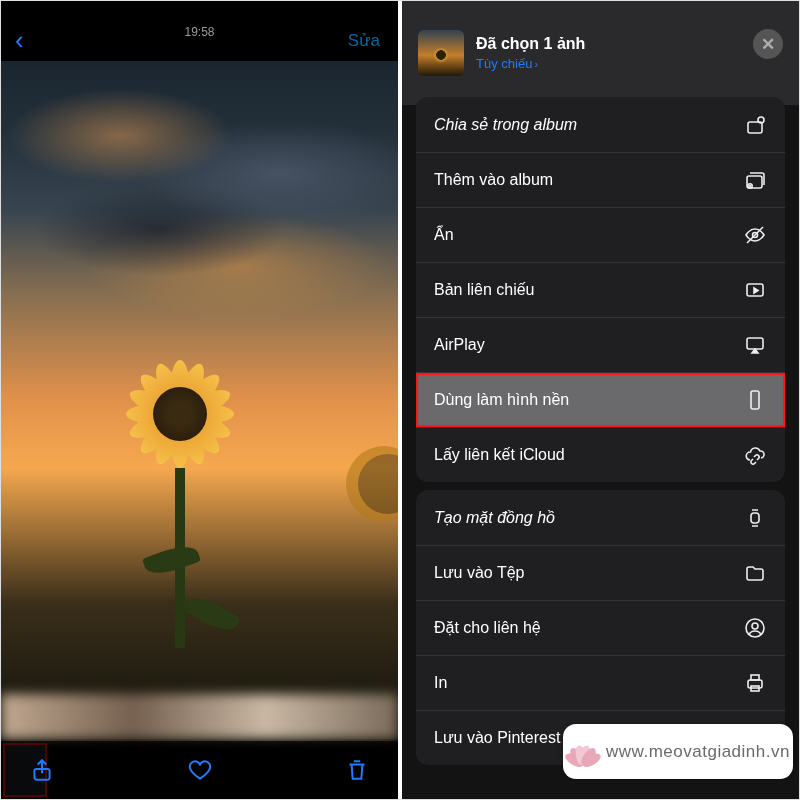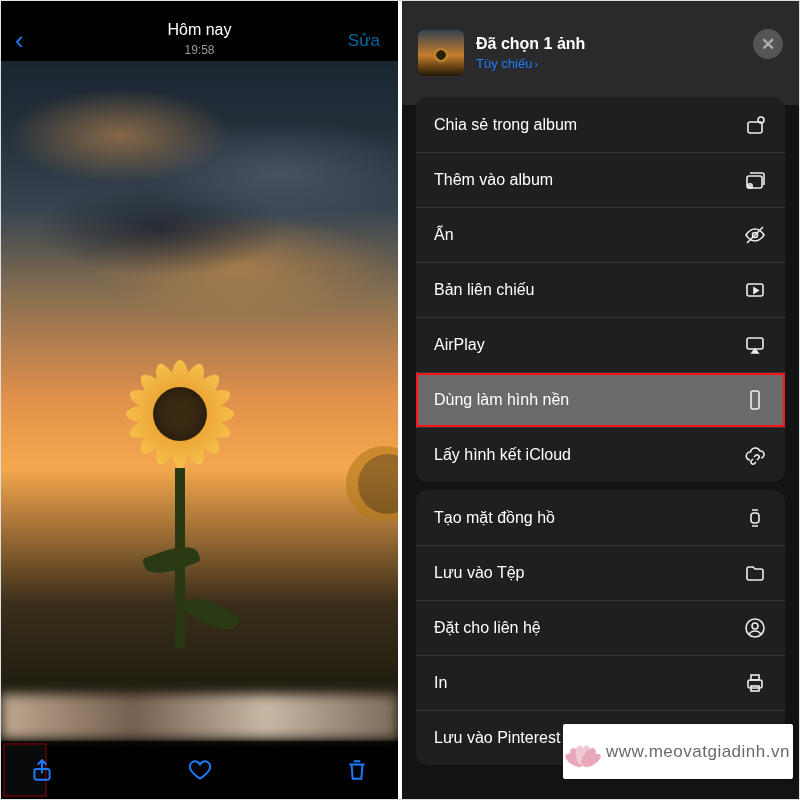--- a/index.html
+++ b/index.html
@@ -66,43 +66,42 @@
   .sel-text .line1 { color:#fff; font-size:16px; font-weight:600; }
   .sel-text .line2 { color:#1e7cff; font-size:13px; margin-top:3px; }
   .chev { font-size:11px; margin-left:2px;}
   .close-btn { position:absolute; right:16px; top:28px; width:30px; height:30px; border-radius:50%;
     background:#555; color:#aeaeae; display:flex; align-items:center; justify-content:center; font-size:17px; font-weight:bold; }
 
   .sheet-body { padding:0 10px 10px; overflow:auto; position:absolute; top:88px; bottom:0; left:0; right:0;}
   .group { background:#1f1f21; border-radius:12px; margin:8px 4px; overflow:hidden; }
   .row { display:flex; align-items:center; justify-content:space-between; padding:0 18px;
     height:55px; color:#fff; font-size:16px; border-top:0.5px solid #343436; cursor:pointer;}
-  .row:first-child { border-top:none; }
+  .row:first-child { border-top:none;font-style:italic; }
   .row svg { width:24px; height:24px; stroke:#ededed; fill:none; stroke-width:1.6; flex:none; }
   .row.highlight { background:#6a6a6d; position:relative; }
   .row.highlight:before { content:""; position:absolute; inset:0; border:2px solid #ff1515; pointer-events:none; }
 
   
   .watermark { position:absolute; right:6px; bottom:20px; width:230px; height:55px; background:#fff;
-    border-radius:2px; box-shadow:0 0 4px rgba(0,0,0,0.25); display:flex; align-items:center; justify-content:center; gap:6px;
+    border-radius:13px; box-shadow:0 0 4px rgba(0,0,0,0.25); display:flex; align-items:center; justify-content:center; gap:6px;
     color:#6a6a6a; font-size:17px; letter-spacing:.5px; z-index:50;}
   .lotus { width:34px; height:30px; position:relative; }
   .lotus span{position:absolute;bottom:2px;left:50%;width:10px;height:20px;border-radius:60% 60% 50% 50%;
     background:#eec2cf;transform-origin:50% 100%;}
 </style>
 </head>
 <body>
 
 <div class="wrap">
 
   <div class="left">
     <div class="header">
       <div class="back">‹</div>
       <div class="title-wrap">
-        <div class="t1">Hôm nay</div>
         <div class="t2">19:58</div>
       </div>
       <div class="edit">Sửa</div>
     </div>
 
     <div class="photo">
       <div class="clouds"></div>
       <div class="stem"></div>
       <div class="leaf1"></div>
         <div class="leaf2"></div>
@@ -204,21 +203,21 @@
               <path d="M9 20l3-4 3 4z" fill="#ededed"></path>
             </svg>
           </div>
           <div class="row highlight">
             <span>Dùng làm hình nền</span>
             <svg viewBox="0 0 24 24">
               <rect x="8" y="3" width="8" height="18" rx="2"></rect>
             </svg>
           </div>
           <div class="row">
-            <span>Lấy hình kết iCloud</span>
+            <span>Lấy liên kết iCloud</span>
             <svg viewBox="0 0 24 24">
               <path d="M7 17a4 4 0 0 1 .5-8A5 5 0 0 1 17 8a3.5 3.5 0 0 1 1 7"></path>
               <path d="M10 16l-1.5 1.5a2 2 0 0 0 3 3L13 19M14 17l1.5-1.5a2 2 0 0 0-3-3L11 14"></path>
             </svg>
           </div>
         </div>
       <div class="group" id="group2">
           <div class="row">
             <span>Tạo mặt đồng hồ</span>
             <svg viewBox="0 0 24 24">

